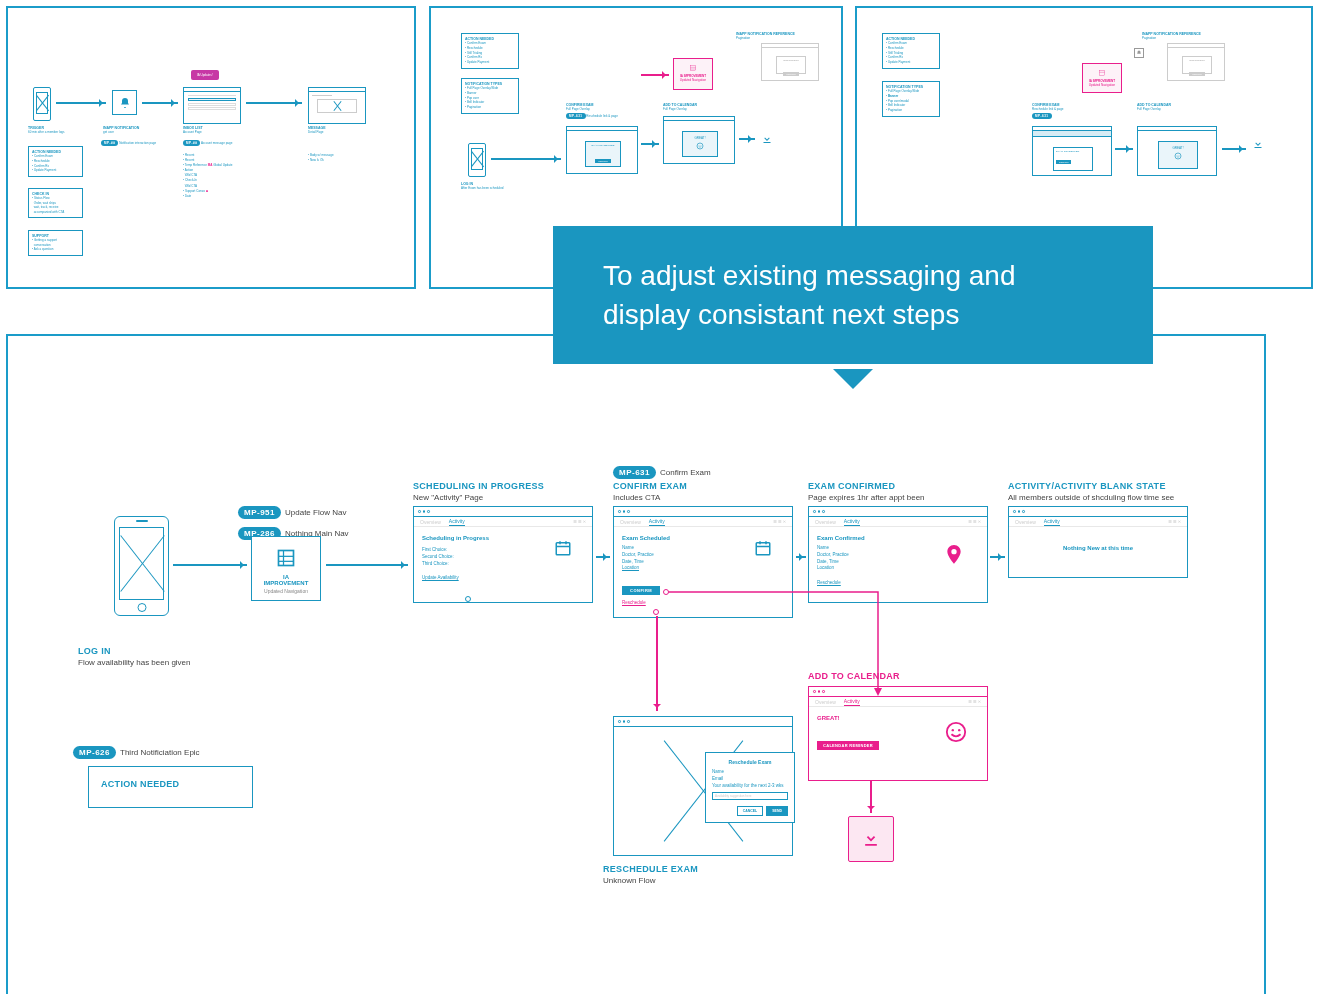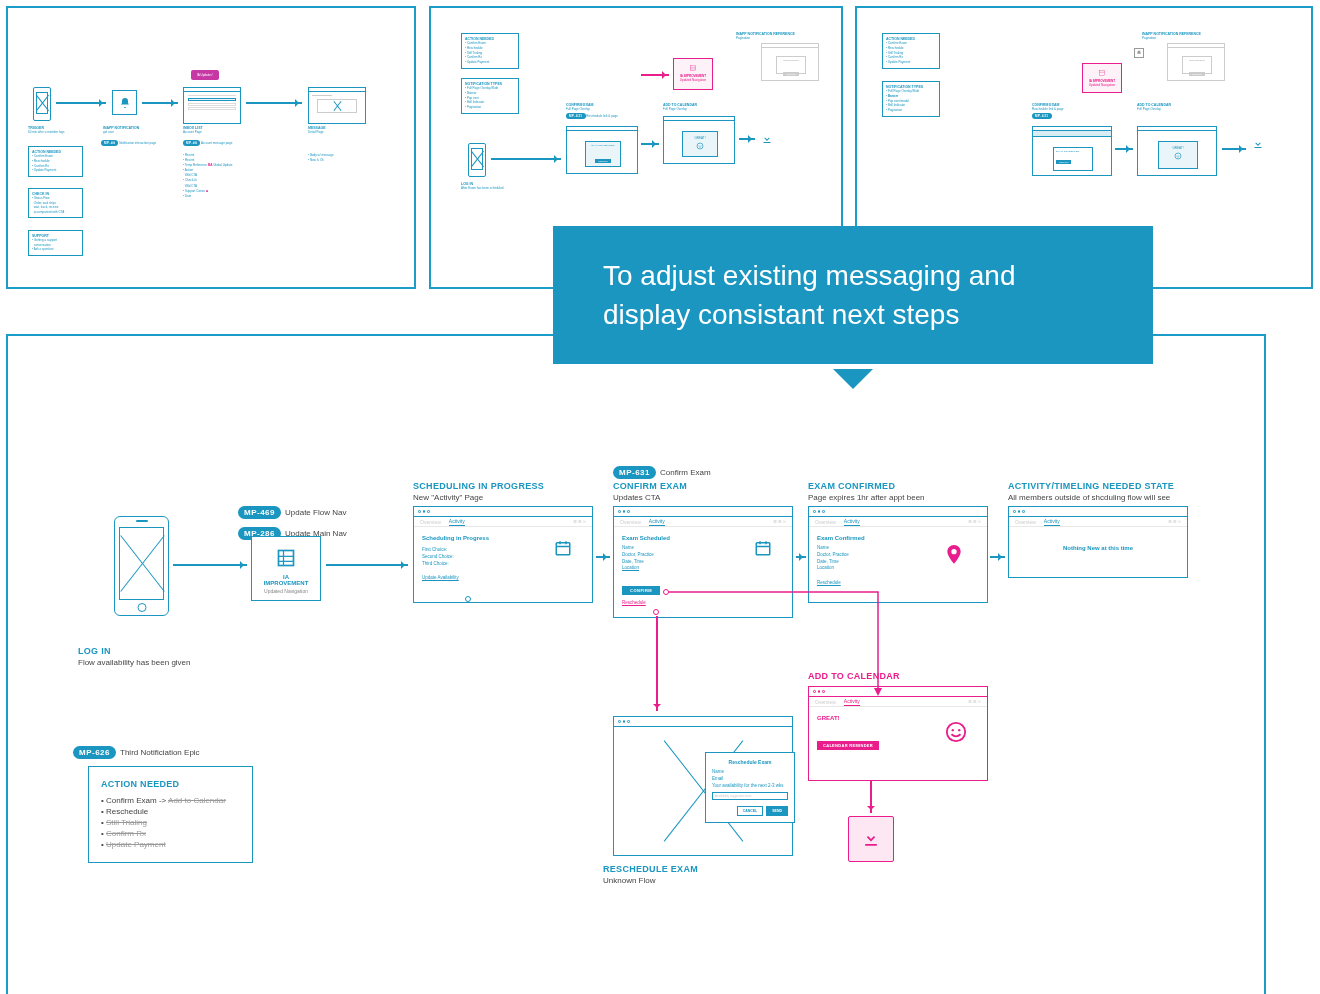--- a/index.html
+++ b/index.html
@@ -264,45 +264,38 @@
 
   <div class="phone" style="position:absolute;left:106px;top:180px">
       <div class="phone-inner phone-x"></div>
     </div>
   <div style="position:absolute;left:70px;top:310px">
     <div class="sec-title">LOG IN</div>
     <div class="sec-sub">Flow availability has been given</div>
   </div>
 
   <div style="position:absolute;left:230px;top:165px">
-    <div><span class="pill">MP-469</span><span class="pill-lbl">Update Flow Nav</span></div>
-    <div style="margin-top:3px"><span class="pill">MP-286</span><span class="pill-lbl">Update Main Nav</span></div>
+    <div><span class="pill">MP-951</span><span class="pill-lbl">Update Flow Nav</span></div>
+    <div style="margin-top:3px"><span class="pill">MP-286</span><span class="pill-lbl">Nothing Main Nav</span></div>
   </div>
   <div class="card" style="position:absolute;left:243px;top:200px">
     <svg width="20" height="20" viewBox="0 0 24 24" style="margin:3px auto 0">
         <rect x="3" y="3" width="18" height="18" fill="none" stroke="#1a96c0" stroke-width="2"></rect>
         <line x1="3" y1="10" x2="21" y2="10" stroke="#1a96c0" stroke-width="1.5"></line>
         <line x1="3" y1="16" x2="21" y2="16" stroke="#1a96c0" stroke-width="1.5"></line>
         <line x1="9" y1="3" x2="9" y2="21" stroke="#1a96c0" stroke-width="1.5"></line>
       </svg>
     <div class="card-title">IA IMPROVEMENT</div>
     <div class="card-sub">Updated Navigation</div>
   </div>
 
   <div style="position:absolute;left:65px;top:405px"><span class="pill">MP-626</span><span class="pill-lbl">Third Notificiation Epic</span></div>
 
   <div class="box" style="position:absolute;left:80px;top:430px;width:165px;padding:12px">
     <div class="sec-title" style="margin-bottom:6px">ACTION NEEDED</div>
-    <ul class="list">
-      <li>Confirm Exam -&gt; <span class="pink strike">Add to Calendar</span></li>
-      <li class="pink">Reschedule</li>
-      <li><span class="strike">Still Trialing</span></li>
-      <li><span class="strike">Confirm Rx</span></li>
-      <li><span class="strike">Update Payment</span></li>
-    </ul>
   </div>
 
   <div style="position:absolute;left:405px;top:145px">
     <div class="sec-title">SCHEDULING IN PROGRESS</div>
     <div class="sec-sub">New "Activity" Page</div>
   </div>
   <div class="browser" style="position:absolute;left:405px;top:170px;width:180px">
     <div class="browser-bar">
         <div class="dots">
           <div class="dot"></div>
@@ -326,21 +319,21 @@
             <line x1="8" y1="3" x2="8" y2="7" stroke="#1a96c0" stroke-width="2"></line>
             <line x1="16" y1="3" x2="16" y2="7" stroke="#1a96c0" stroke-width="2"></line>
           </svg>
         </div>
     </div>
   </div>
 
   <div style="position:absolute;left:605px;top:125px"><span class="pill">MP-631</span><span class="pill-lbl">Confirm Exam</span></div>
   <div style="position:absolute;left:605px;top:145px">
     <div class="sec-title">CONFIRM EXAM</div>
-    <div class="sec-sub">Updates CTA</div>
+    <div class="sec-sub">Includes CTA</div>
   </div>
   <div class="browser" style="position:absolute;left:605px;top:170px;width:180px">
     <div class="browser-bar">
         <div class="dots">
           <div class="dot"></div>
           <div class="dot"></div>
           <div class="dot"></div>
         </div>
       </div>
     <div class="tab-area">
@@ -387,22 +380,22 @@
       <div class="tiny underline" style="margin-top:8px">Reschedule</div>
       <div class="pin-icon">
           <svg viewBox="0 0 24 30">
             <path fill="#e91e8c" d="M12 0C6 0 2 4.5 2 10c0 7 10 18 10 18s10-11 10-18C22 4.5 18 0 12 0zm0 14a4 4 0 110-8 4 4 0 010 8z"></path>
           </svg>
         </div>
     </div>
   </div>
 
   <div style="position:absolute;left:1000px;top:145px">
-    <div class="sec-title">ACTIVITY/TIMELING NEEDED STATE</div>
-    <div class="sec-sub">All members outside of shcduling flow will see</div>
+    <div class="sec-title">ACTIVITY/ACTIVITY BLANK STATE</div>
+    <div class="sec-sub">All members outside of shcduling flow time see</div>
   </div>
   <div class="browser" style="position:absolute;left:1000px;top:170px;width:180px">
     <div class="browser-bar">
         <div class="dots">
           <div class="dot"></div>
           <div class="dot"></div>
           <div class="dot"></div>
         </div>
       </div>
     <div class="tab-area">

